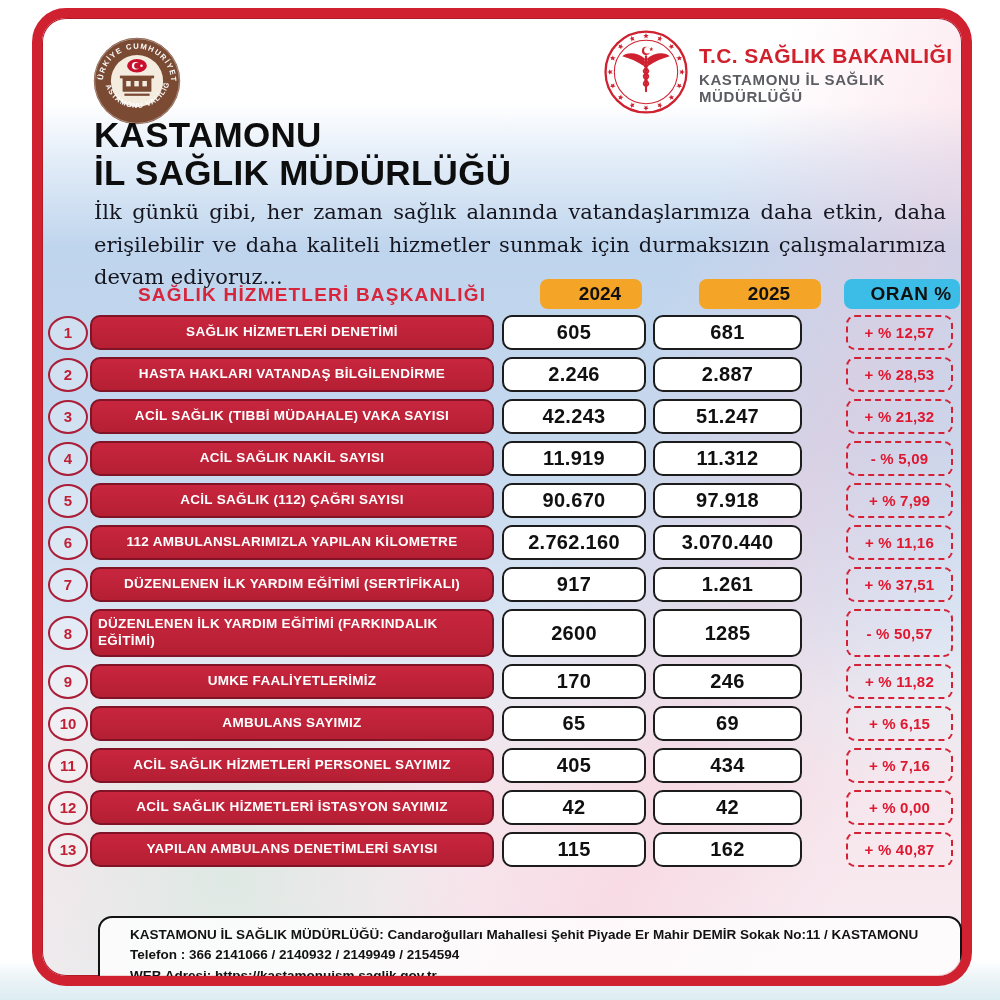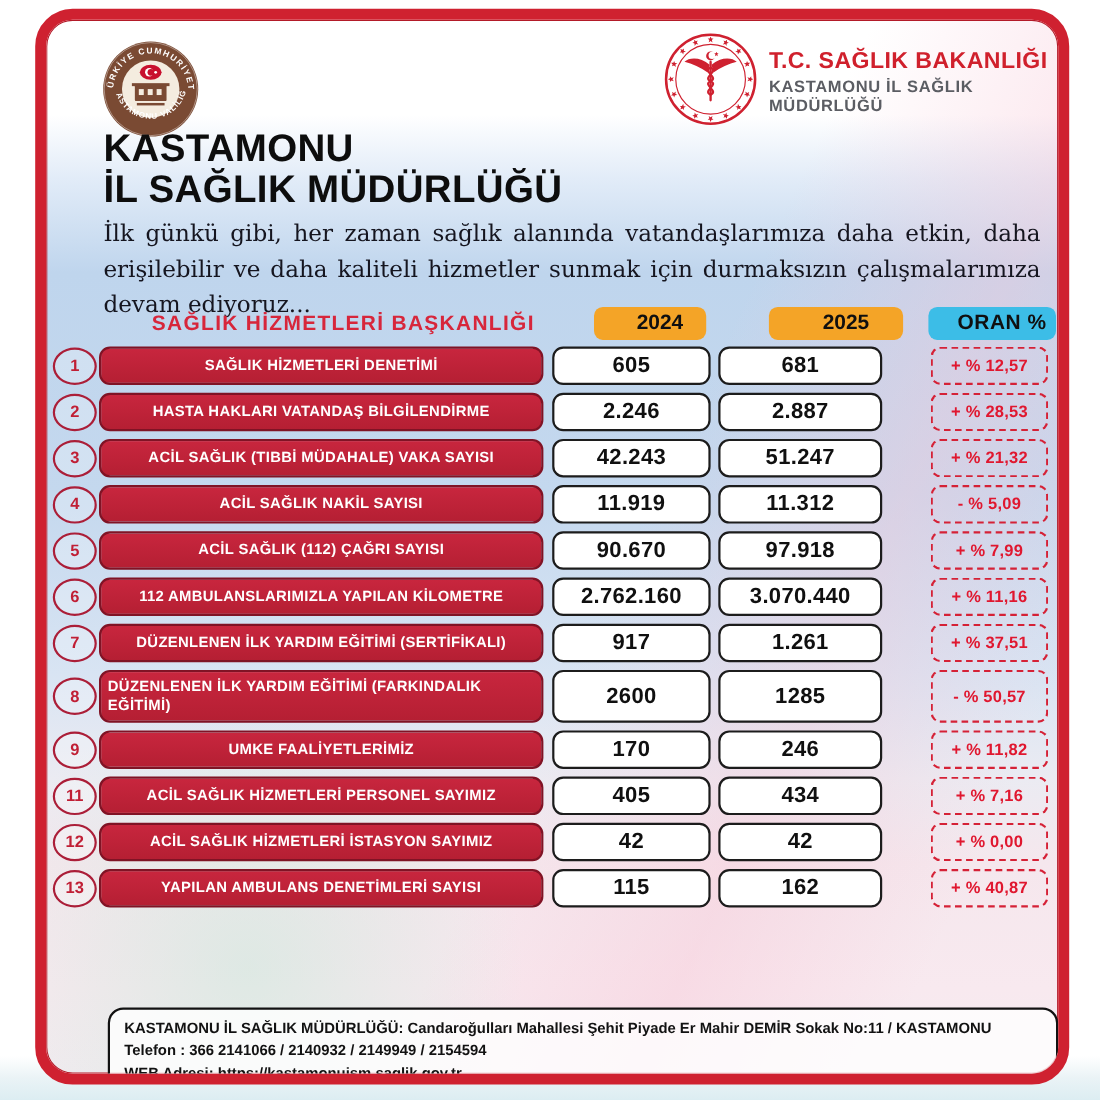--- a/index.html
+++ b/index.html
@@ -48,21 +48,21 @@
         display:flex;align-items:center;justify-content:center;
         color:#ffffff;font-size:13.5px;font-weight:700;letter-spacing:.3px;padding:2px 6px;box-sizing:border-box;line-height:1.25;}
   .valbox{background:#ffffff;border:2px solid #1c1c1c;border-radius:10px;display:flex;align-items:center;justify-content:center;
           color:#101010;font-size:20px;font-weight:800;letter-spacing:.3px;}
   .v1{width:140px;flex:0 0 140px;margin-left:8px;}
   .v2{width:145px;flex:0 0 145px;margin-left:7px;}
   .pct{width:103px;flex:0 0 103px;margin-left:44px;border:2.5px dashed #d52136;border-radius:9px;
        display:flex;align-items:center;justify-content:center;color:#e0172f;font-size:15px;font-weight:800;letter-spacing:.2px;}
   
   .footer{left:56px;top:898px;width:864px;box-sizing:border-box;border:2.5px solid #121212;border-radius:14px;
-          background:rgba(255,255,255,0.8);padding:7px 13px;font-size:13.5px;font-weight:600;color:#121212;line-height:1.5;}
+          background:rgba(255,255,255,0.8);padding:7px 30px;font-size:13.5px;font-weight:600;color:#121212;line-height:1.5;}
 </style>
 </head>
 <body>
 
 <div class="frame">
 
   <svg class="abs" style="left:50px;top:18px" width="90" height="90" viewBox="0 0 100 100">
     <circle cx="50" cy="50" r="48" fill="#7a4a33"></circle>
     <circle cx="50" cy="50" r="47" fill="none" stroke="#ffffff" stroke-width="0.8" opacity="0.5"></circle>
     <circle cx="50" cy="50" r="29" fill="#f4ecdf"></circle>
@@ -217,20 +217,29 @@
     <div class="numwrap">
       <div class="numcircle">9</div>
     </div>
     <div class="pill">UMKE FAALİYETLERİMİZ</div>
     <div class="valbox v1">170</div>
     <div class="valbox v2">246</div>
     <div class="pct">+ % 11,82</div>
   </div>
       <div class="row">
     <div class="numwrap">
+      <div class="numcircle">10</div>
+    </div>
+    <div class="pill">AMBULANS SAYIMIZ</div>
+    <div class="valbox v1">65</div>
+    <div class="valbox v2">69</div>
+    <div class="pct">+ % 6,15</div>
+  </div>
+      <div class="row">
+    <div class="numwrap">
       <div class="numcircle">11</div>
     </div>
     <div class="pill">ACİL SAĞLIK HİZMETLERİ PERSONEL SAYIMIZ</div>
     <div class="valbox v1">405</div>
     <div class="valbox v2">434</div>
     <div class="pct">+ % 7,16</div>
   </div>
       <div class="row">
     <div class="numwrap">
       <div class="numcircle">12</div>

